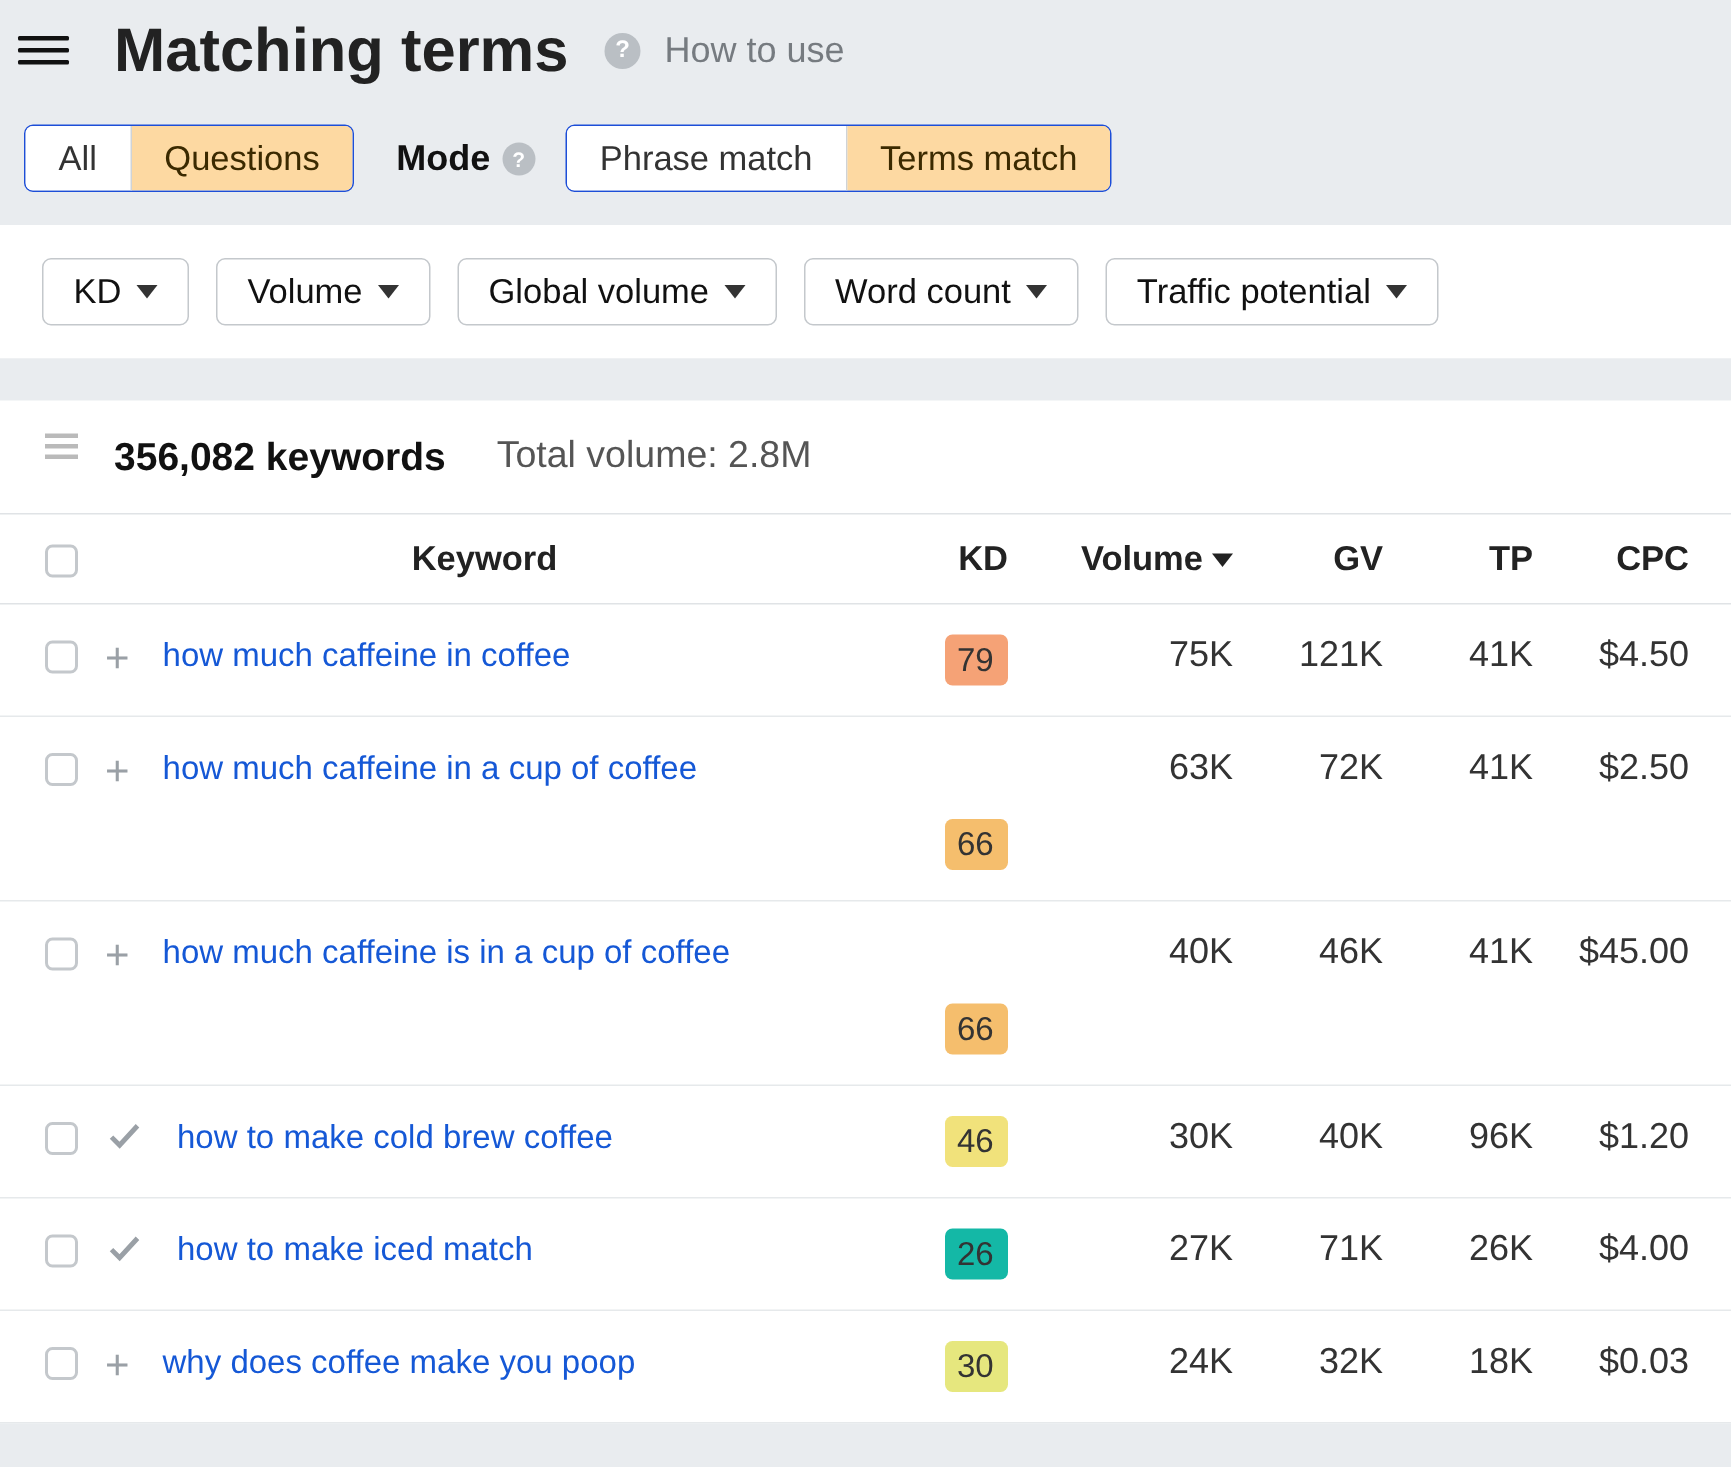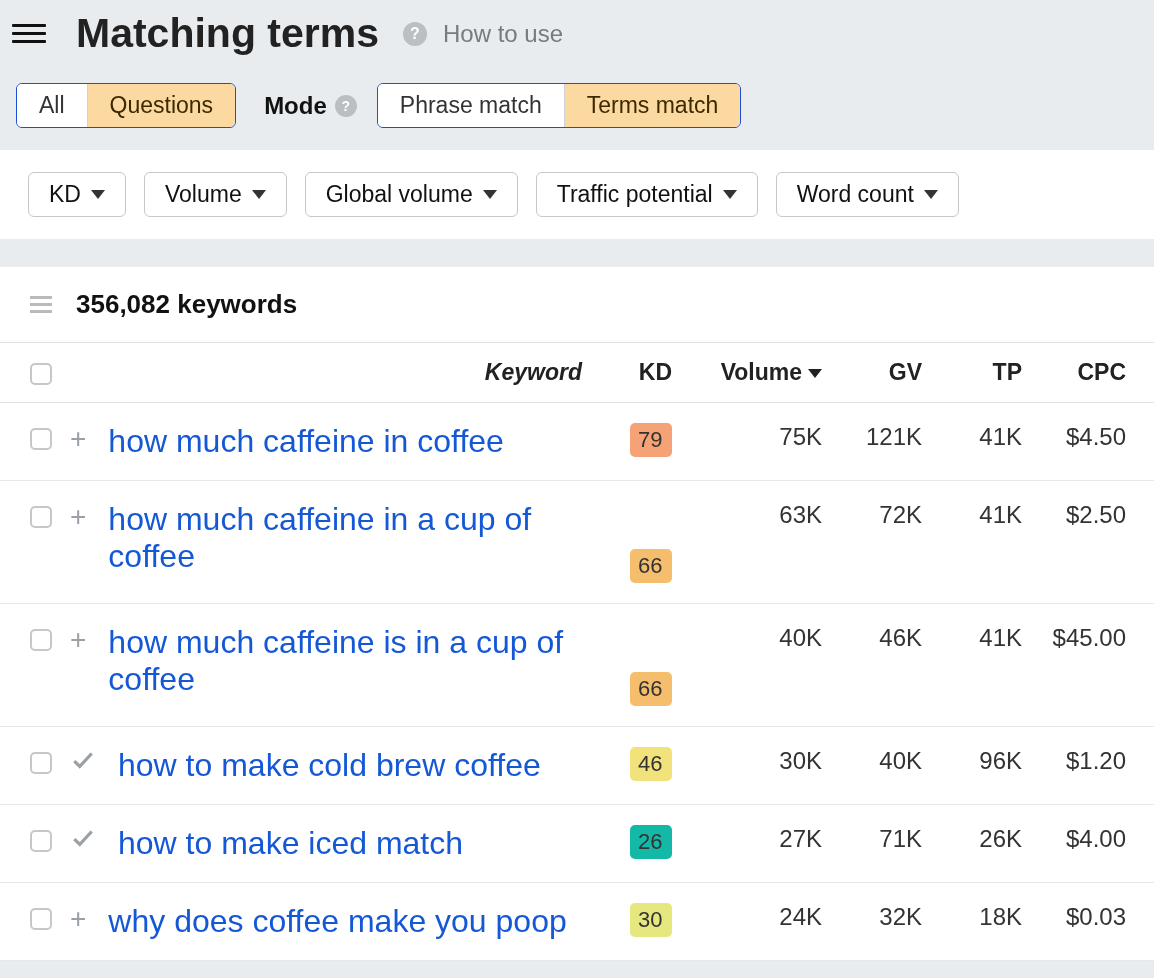--- a/index.html
+++ b/index.html
@@ -24,36 +24,36 @@
 .seg .tab { padding: 8px 22px; font-size:23px; color:#333; background:#fff; cursor:pointer; border-right:1px solid #cfd3d7;}
 .seg .tab:last-child { border-right:none;}
 .seg .tab.active { background:#fdd9a2; color:#3b2a00; font-weight:500;}
 .mode-label { font-size:24px; font-weight:700; margin-left:28px; margin-right:8px;}
 .help-icon.small{ width:22px; height:22px; font-size:14px; margin-right:20px;}
 .panel { background:#fff; margin: 0; }
 .filters { display:flex; gap:18px; padding:22px 28px; border-bottom: none;}
 .filter { display:flex; align-items:center; gap:10px; padding:8px 20px; border:1px solid #c4c8cc; border-radius:6px; font-size:23px; background:#fff; cursor:pointer; white-space:nowrap;}
 .filter .caret { width:0; height:0; border-left:7px solid transparent; border-right:7px solid transparent; border-top:9px solid #333;}
 .gap-strip{ height:28px; background:#e9ecef;}
-.summary-row{ display:flex; align-items:center; gap:24px; padding:22px 30px; }
+.summary-row{ display:flex; gap:24px; padding:22px 30px; }
 .list-icon { width:22px; display:flex; flex-direction:column; gap:4px; opacity:.4;}
 .list-icon span{display:block;height:3px;background:#555;}
 .kw-count{ font-size:26px; font-weight:700;}
 .total-vol{ font-size:25px; color:#555; margin-left:10px;}
 table { width:100%; border-collapse:collapse;}
 thead th { text-align:right; font-size:23px; font-weight:700; padding: 16px 12px; border-top:1px solid #e0e3e6; border-bottom:1px solid #e0e3e6; background:#fff; color:#222;}
-thead th.left { text-align:right;font-style:italic;}
+thead th.left { text-align:center;}
 thead th .sort-caret{ display:inline-block; width:0; height:0; margin-left:6px; border-left:7px solid transparent; border-right:7px solid transparent; border-top:9px solid #222; vertical-align:middle;}
 tbody td { padding: 20px 12px; border-bottom:1px solid #e6e9eb; font-size:24px; text-align:right; vertical-align:top; color:#333;}
 tbody td.left { text-align:left;}
 .chk { width:22px; height:22px; border:2px solid #c4c8cc; border-radius:5px; display:inline-block; vertical-align:middle;}
 .row-icon { display:inline-block; vertical-align:middle; margin: 0 6px; color:#9aa0a6;}
 .plus { font-size:28px; font-weight:300; line-height:1; position:relative; top:2px;}
 .check svg{ width:26px; height:26px; stroke:#9aa0a6; stroke-width:3; fill:none;}
-.kw-link { color:#1558d6; text-decoration:none; font-size:32px;}
+.kw-link { color:#1558d6; text-decoration:none; font-size:22px;}
 .kd-badge{ display:inline-block; min-width:42px; padding:4px 8px; border-radius:5px; font-size:22px; font-weight:500; text-align:left;}
 .kd-79{ background:#f5a276;}
 .kd-66{ background:#f5be6d;margin-top:48px;}
 .kd-46{ background:#f1e27b;}
 .kd-30{ background:#e6e77e;}
 .kd-26{ background:#14b8a6;}
 th.col-chk, td.col-chk{ width:54px; padding-left:30px; padding-right:8px; text-align:left;}
 th.col-kw, td.col-kw{ padding-left:4px; text-align:left;}
 td.col-kw .row-icon{ margin-right:14px;}
 td.col-kw .kw-wrap{ display:flex; align-items:flex-start; gap:8px;}
@@ -99,40 +99,41 @@
       </div>
     <div class="filter">
         <span>Volume</span>
         <span class="caret"></span>
       </div>
     <div class="filter">
         <span>Global volume</span>
         <span class="caret"></span>
       </div>
     <div class="filter">
+        <span>Word count</span>
+        <span class="caret"></span>
+      </div>
+    <div class="filter">
         <span>Traffic potential</span>
-        <span class="caret"></span>
-      </div>
-    <div class="filter">
-        <span>Word count</span>
         <span class="caret"></span>
       </div>
   </div>
 </div>
 
 <div class="gap-strip"></div>
 
 <div class="panel">
   <div class="summary-row">
     <div class="list-icon">
         <span></span>
         <span></span>
         <span></span>
       </div>
     <div class="kw-count">356,082 keywords</div>
+    <div class="total-vol">Total volume: 2.8M</div>
   </div>
 
   <table>
     <thead>
       <tr>
         <th class="col-chk left"><span class="chk"></span></th>
         <th class="col-kw left">Keyword</th>
         <th class="col-kd">KD</th>
         <th class="col-vol"><span>Volume</span><span class="sort-caret"></span></th>
         <th class="col-gv">GV</th>

